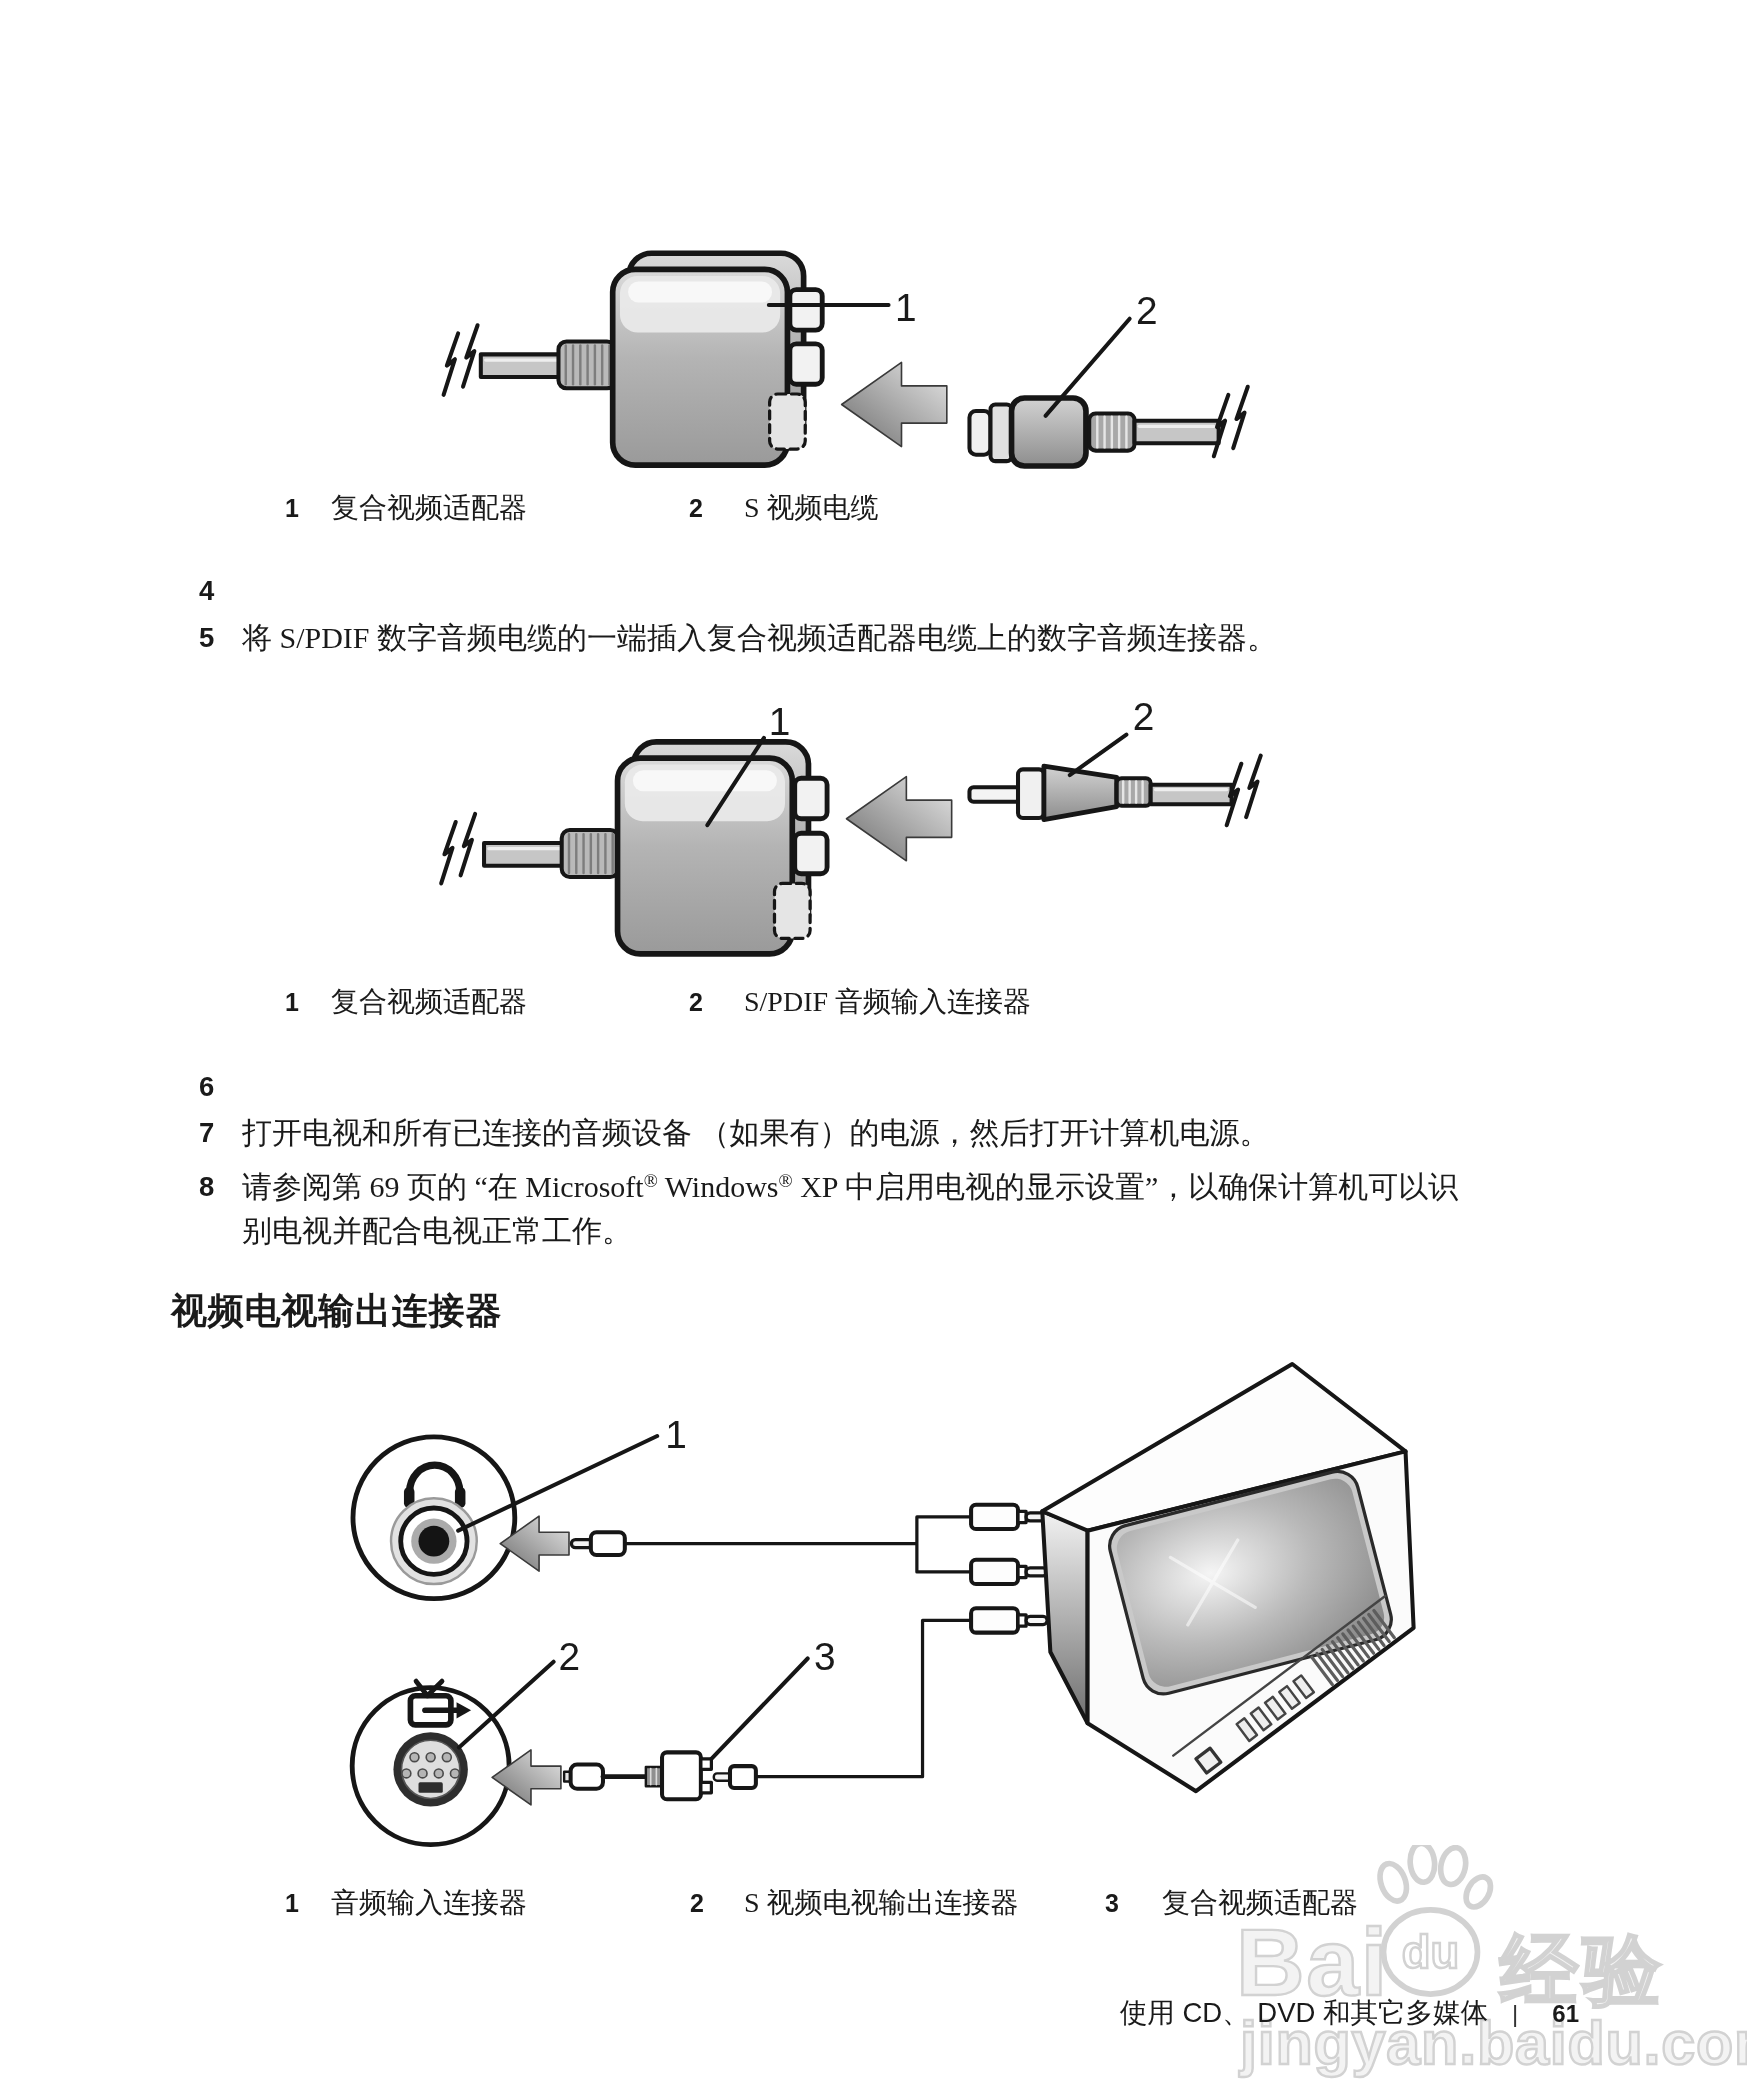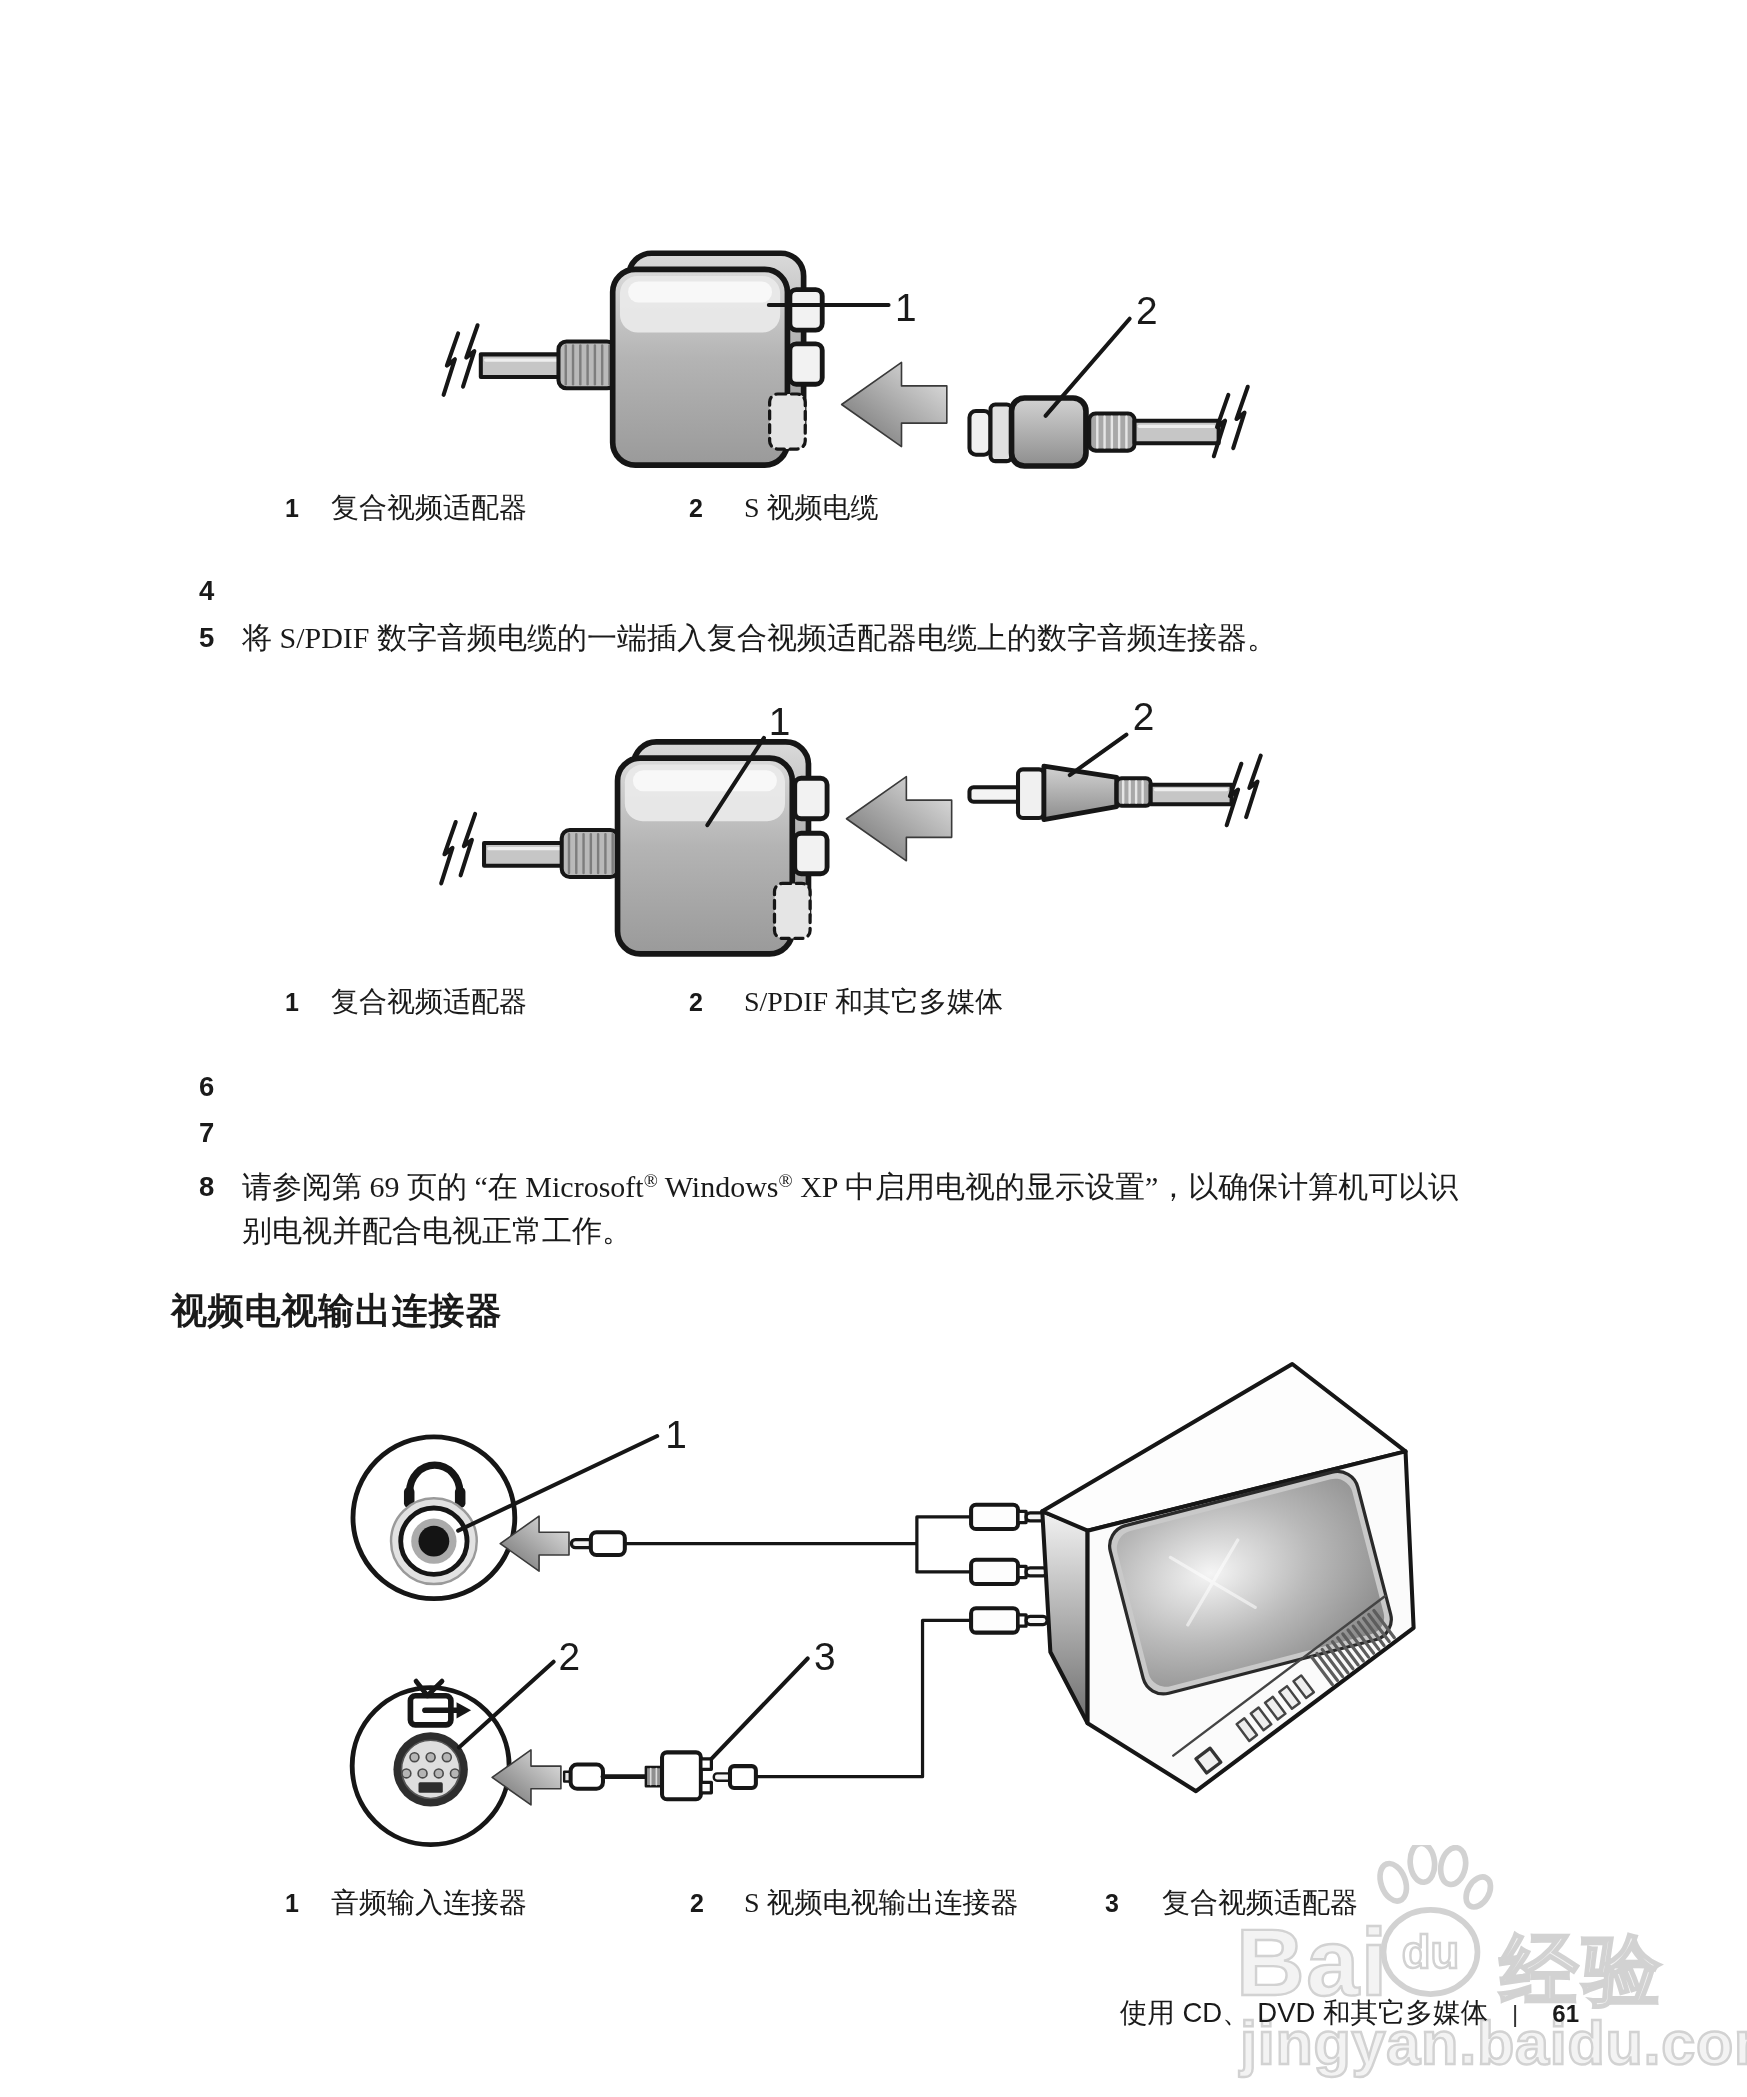--- a/index.html
+++ b/index.html
@@ -329,28 +329,29 @@
 </div>
 <div class="abs z-text" style="left:0;top:618px;width:1748px;height:42px;">
   <span class="abs step-num" style="left:199px;">5</span>
   <span class="abs step-text" style="left:242px;">将 S/PDIF 数字音频电缆的一端插入复合视频适配器电缆上的数字音频连接器。</span>
 </div>
 
 <div class="abs z-text" style="left:0;top:984px;width:1748px;height:40px;">
   <span class="abs cap-num" style="left:285px;">1</span>
   <span class="abs cap-text" style="left:331px;">复合视频适配器</span>
   <span class="abs cap-num" style="left:689px;">2</span>
-  <span class="abs cap-text" style="left:744px;">S/PDIF 和其它多媒体</span>
+  <span class="abs cap-text" style="left:744px;">S/PDIF 音频输入连接器</span>
 </div>
 
 <div class="abs z-text" style="left:0;top:1067px;width:1748px;height:42px;">
   <span class="abs step-num" style="left:199px;">6</span>
 </div>
 <div class="abs z-text" style="left:0;top:1113px;width:1748px;height:42px;">
   <span class="abs step-num" style="left:199px;">7</span>
+  <span class="abs step-text" style="left:242px;">打开电视和所有已连接的音频设备 （如果有）的电源，然后打开计算机电源。</span>
 </div>
 <div class="abs z-text" style="left:0;top:1167px;width:1748px;height:42px;">
   <span class="abs step-num" style="left:199px;">8</span>
   <span class="abs step-text" style="left:242px;"><span>请参阅第 69 页的 “在 Microsoft</span><span class="sup">®</span><span> Windows</span><span class="sup">®</span><span> XP 中启用电视的显示设置”，以确保计算机可以识</span></span>
 </div>
 <div class="abs z-text" style="left:0;top:1211px;width:1429px;height:42px;">
   <span class="abs step-text" style="left:242px;">别电视并配合电视正常工作。</span>
 </div>
 
 <div class="abs z-text heading" style="left:171px;top:1287px;">视频电视输出连接器</div>

